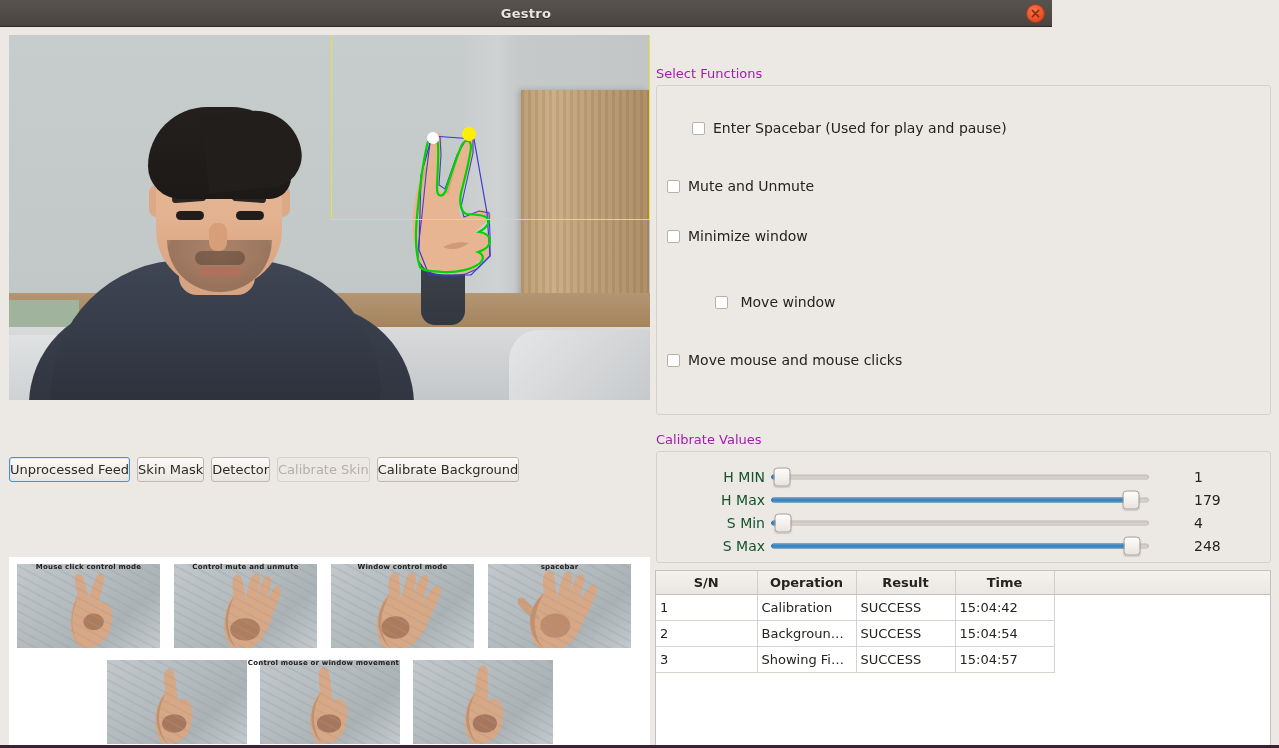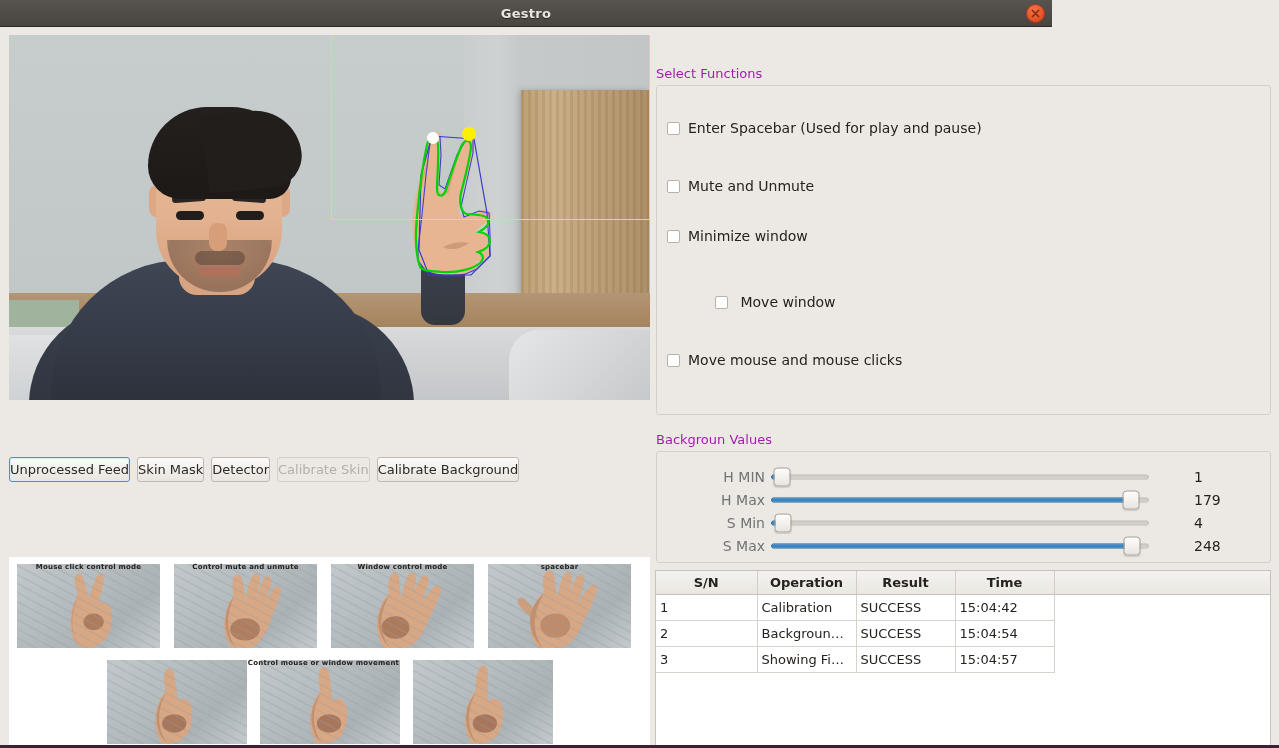--- a/index.html
+++ b/index.html
@@ -213,21 +213,21 @@
     border:1px solid #b7b1a9; border-radius:2px; flex:none; cursor:pointer;
   }
   .cb-label { font-size:14px; color:#26231f; white-space:pre; }
 
   .lbl-calibrate { position:absolute; left:656px; top:405px; }
   .panel-calibrate {
     position:absolute; left:656px; top:424px; width:615px; height:112px;
     border:1px solid #d5d0c9; border-radius:3px; background:#ece9e4;
   }
   .sliderrow { position:absolute; left:0; width:615px; height:23px; display:flex; align-items:center; }
-  .s-label { width:114px; text-align:right; font-size:14px; color:#737373; padding-right:6px;}
+  .s-label { width:114px; text-align:right; font-size:14px; color:#14532d; padding-right:6px;}
   .s-track-wrap { position:relative; width:378px; height:23px; display:flex; align-items:center;}
   .s-groove {
     position:absolute; left:0; right:0; top:50%; transform:translateY(-50%);
     height:5px; border-radius:3px;
     background: linear-gradient(to bottom,#c9c4bd,#dcd8d2);
     border:1px solid #bdb7b0;
   }
   .s-fill {
     position:absolute; left:0; top:50%; transform:translateY(-50%);
     height:5px; border-radius:3px;
@@ -464,21 +464,21 @@
               </svg>
             </div>
           </div>
         </div>
       </div>
     </div>
   </div>
 
   <div class="grouplabel lbl-functions">Select Functions</div>
   <div class="panel-functions">
-    <div class="checkrow" style="top:34px;">
+    <div class="checkrow" style="top:34px;margin-left:25px;">
       <div class="cb"></div>
       <span class="cb-label">Enter Spacebar (Used for play and pause)</span>
     </div>
     <div class="checkrow" style="top:92px;">
       <div class="cb"></div>
       <span class="cb-label">Mute and Unmute</span>
     </div>
     <div class="checkrow" style="top:142px;">
       <div class="cb"></div>
       <span class="cb-label">Minimize window</span>
@@ -486,21 +486,21 @@
     <div class="checkrow" style="top:208px;padding-left:48px;">
       <div class="cb"></div>
       <span class="cb-label"> Move window</span>
     </div>
     <div class="checkrow" style="top:266px;">
       <div class="cb"></div>
       <span class="cb-label">Move mouse and mouse clicks</span>
     </div>
   </div>
 
-  <div class="grouplabel lbl-calibrate">Backgroun Values</div>
+  <div class="grouplabel lbl-calibrate">Calibrate Values</div>
   <div class="panel-calibrate">
 
     <div class="sliderrow" style="top:13px;">
       <span class="s-label">H MIN</span>
       <span class="s-track-wrap">
         <span class="s-groove"></span>
         <span class="s-fill" style="width:9px;"></span>
         <span class="s-handle" style="left:11px;"></span>
       </span>
       <span class="s-value">1</span>

